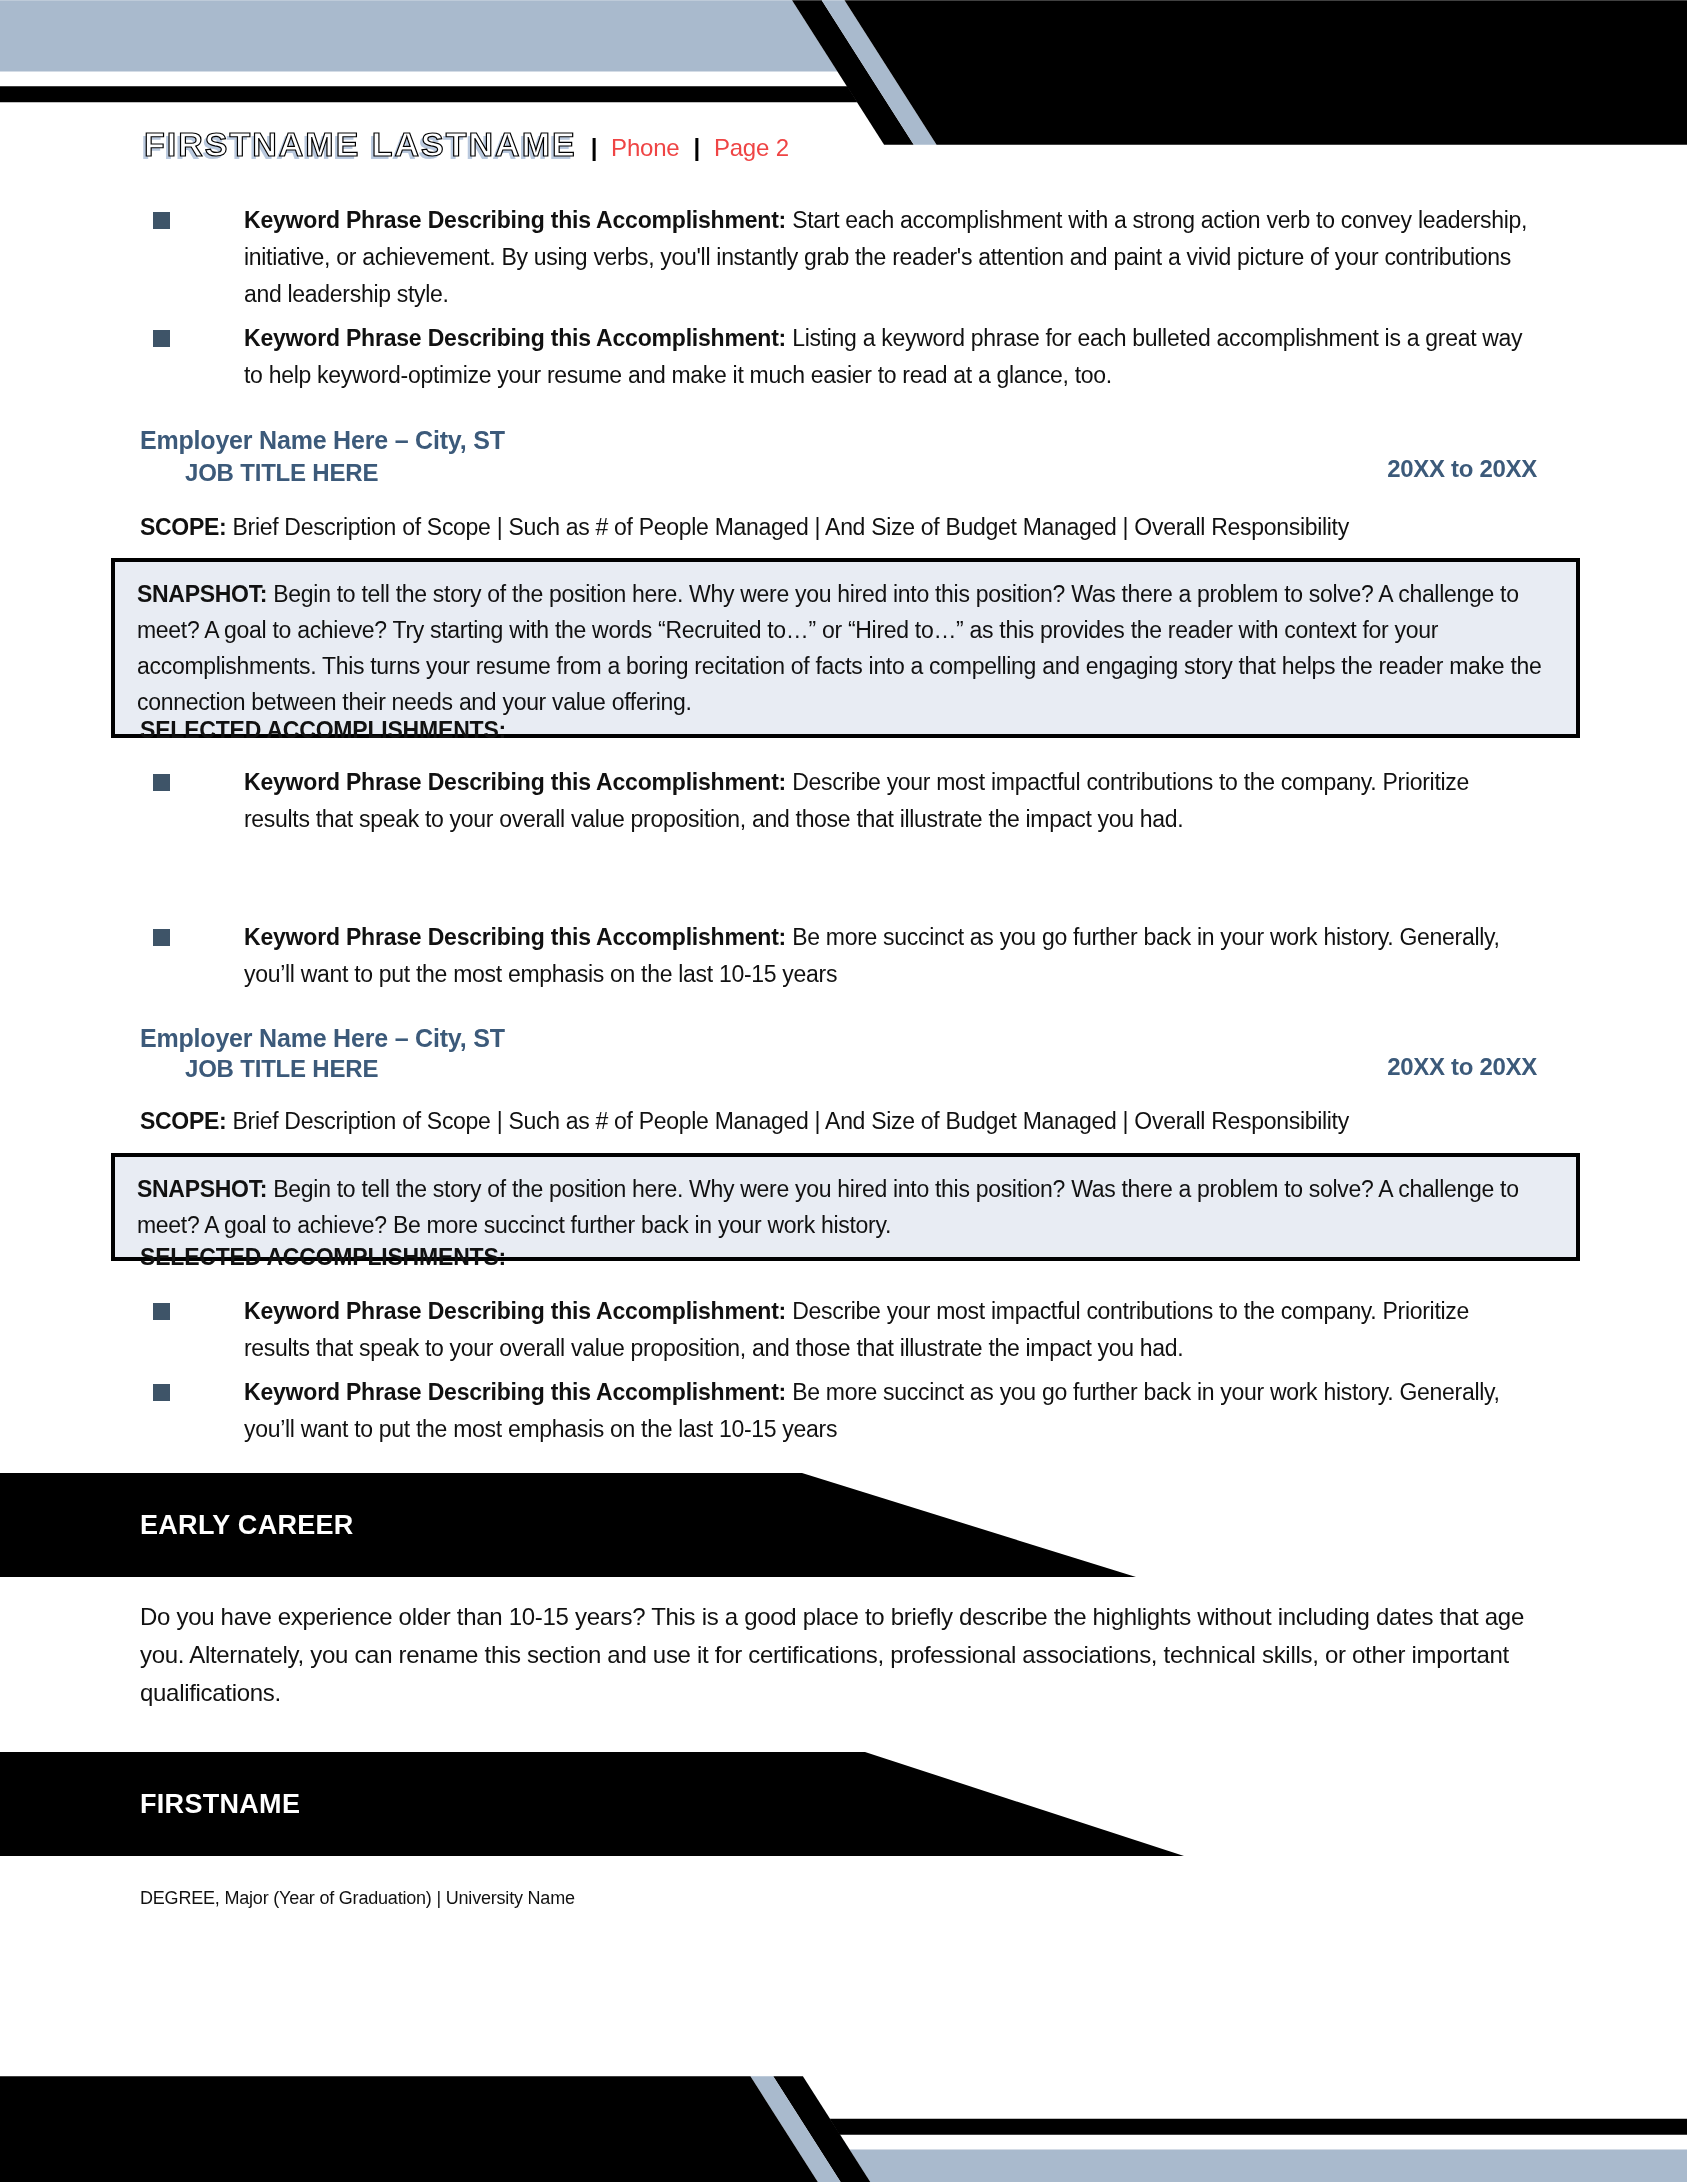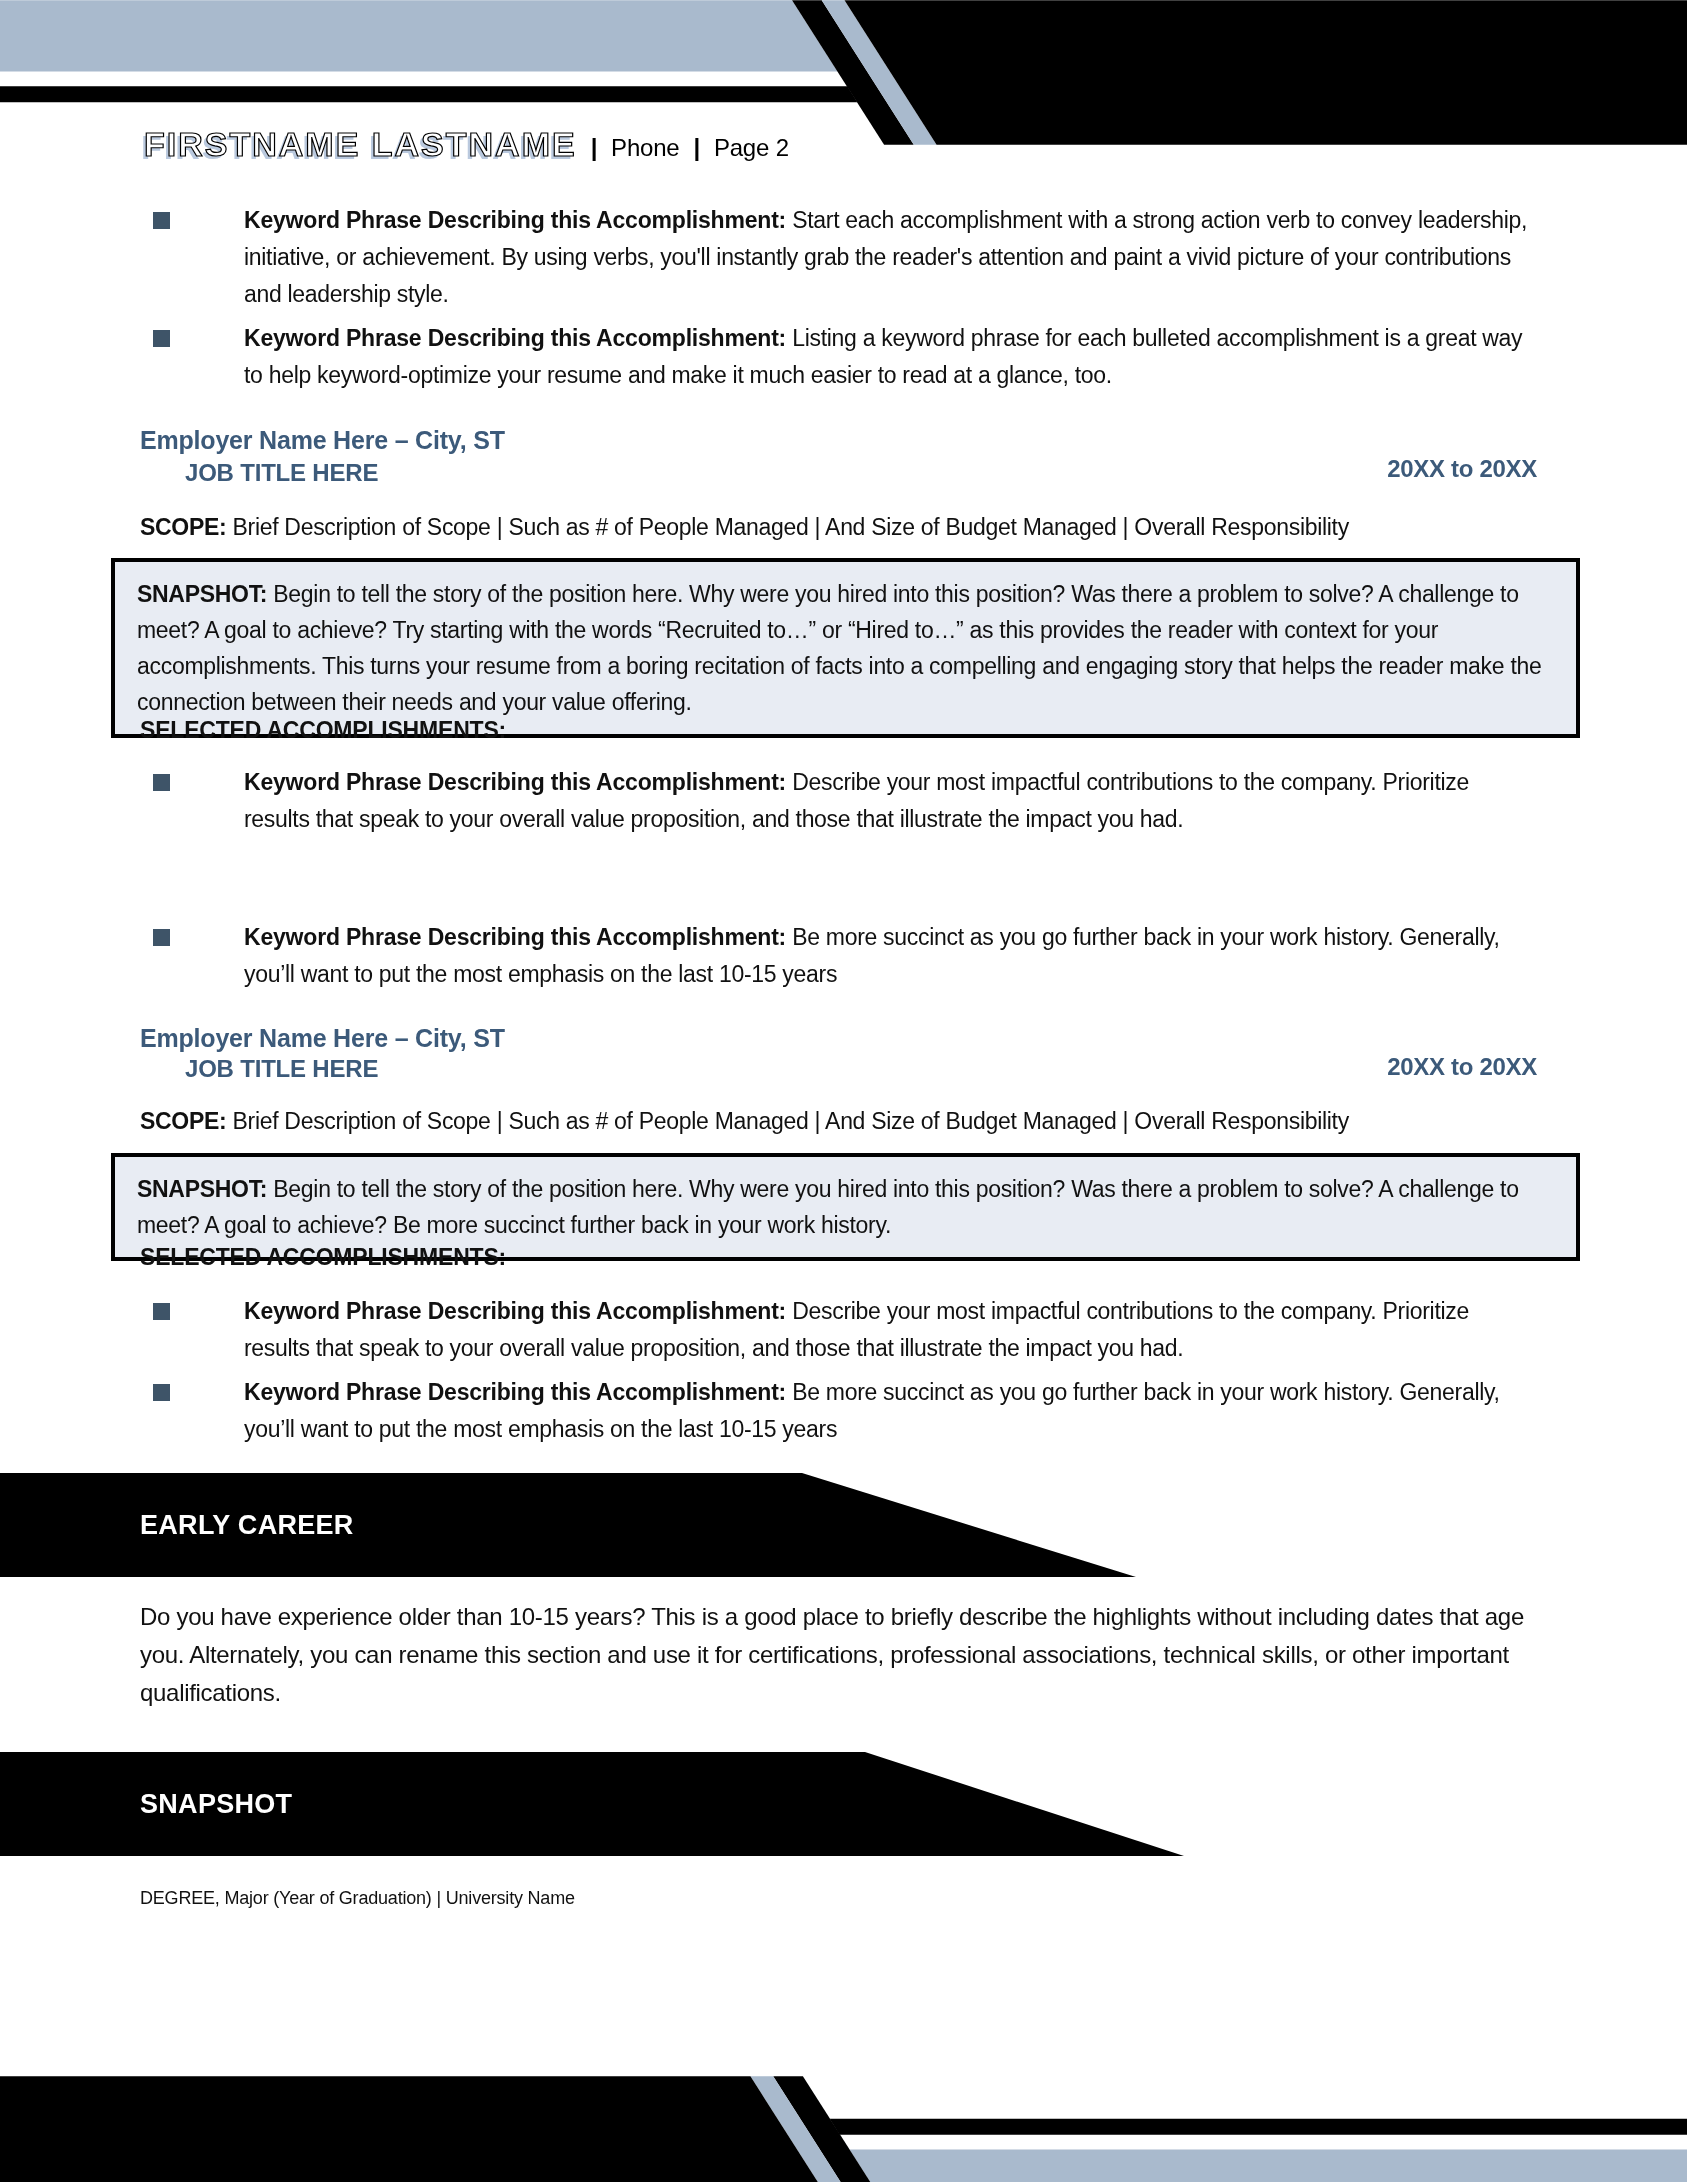--- a/index.html
+++ b/index.html
@@ -10,21 +10,21 @@
   }
   .abs{position:absolute;}
   svg.banner{position:absolute;left:0;display:block;}
   
   .hdr{display:flex;align-items:baseline;gap:14px;white-space:nowrap;}
   .bigname{
     font-size:34px;font-weight:bold;letter-spacing:2px;color:#fff;
     -webkit-text-stroke:1.2px #000;
     text-shadow:-3px 3px 0 var(--shadow-blue);
   }
-  .hmeta{font-size:24px;color:#000000;letter-spacing:-0.2px;}
+  .hmeta{font-size:24px;color:#ef4444;letter-spacing:-0.2px;}
   .hsep{font-weight:700;font-size:24px;color:#000;}
   
   .bullet{display:flex;gap:26px;}
   .sq{width:17px;height:17px;background:var(--dark-blue);flex:none;margin-top:10px;}
   .btxt{width:1295px;font-size:23px;line-height:37px;margin-left:48px;}
   .btxt b{letter-spacing:-0.2px;}
   
   .emprow{width:1397px;display:flex;align-items:baseline;flex-direction:column;}
   .emp{font-size:25px;font-weight:bold;color:var(--heading-blue);letter-spacing:-0.2px;}
   .dates{margin-left:auto;font-size:24px;font-weight:bold;color:var(--heading-blue);}
@@ -117,21 +117,21 @@
     <span class="sq"></span>
     <div class="btxt"><b>Keyword Phrase Describing this Accomplishment:</b><span> Be more succinct as you go further back in your work history. Generally, you’ll want to put the most emphasis on the last 10-15 years</span></div>
   </div>
 
   <div class="secbanner" style="top:1473px;width:1139px;clip-path:polygon(0 0,802px 0,1136px 100%,0 100%);">
     <span class="lbl">EARLY CAREER</span>
   </div>
   <div class="abs bodypara" style="left:140px;top:1598px;">Do you have experience older than 10-15 years? This is a good place to briefly describe the highlights without including dates that age you. Alternately, you can rename this section and use it for certifications, professional associations, technical skills, or other important qualifications.</div>
 
   <div class="secbanner" style="top:1752px;width:1188px;clip-path:polygon(0 0,865px 0,1184px 100%,0 100%);">
-    <span class="lbl">SNAPSHOT</span>
+    <span class="lbl">FIRSTNAME</span>
   </div>
   <div class="abs degree" style="left:140px;top:1888px;">DEGREE, Major (Year of Graduation) | University Name</div>
 
   <svg class="banner" style="top:2076px;transform:rotate(180deg);" width="1687" height="145" viewBox="0 0 1704 146">
     <polygon points="0,0 800,0 846,72 0,72" style="fill:var(--accent-blue)"></polygon>
     <polygon points="0,87 856,87 866,103 0,103" fill="#000"></polygon>
     <polygon points="800,0 830,0 923,146 893,146" fill="#000"></polygon>
     <polygon points="830,0 853,0 946,146 923,146" style="fill:var(--accent-blue)"></polygon>
     <polygon points="853,0 1704,0 1704,146 946,146" fill="#000"></polygon>
   </svg>

